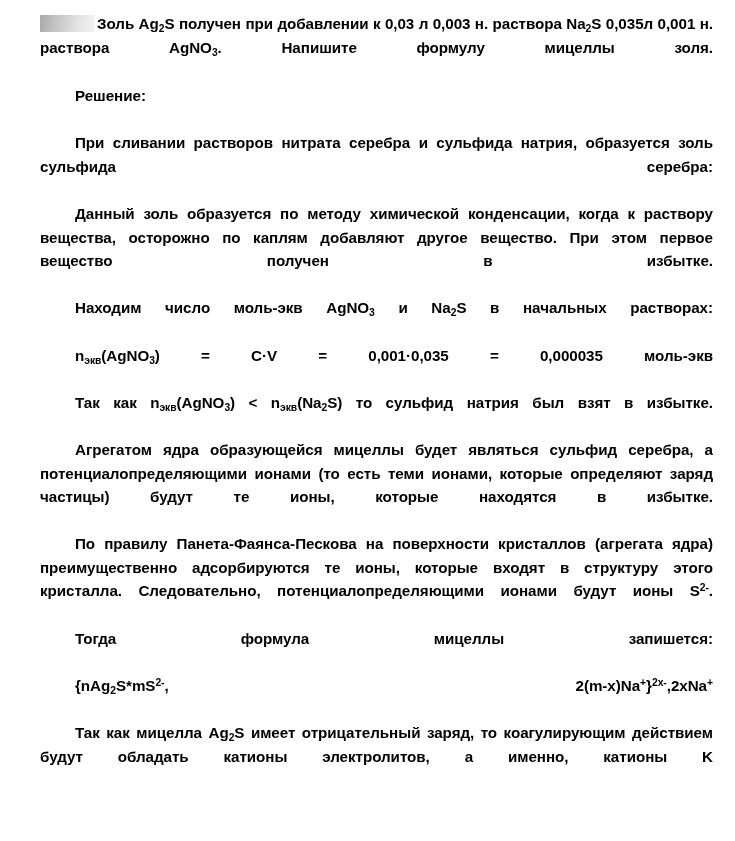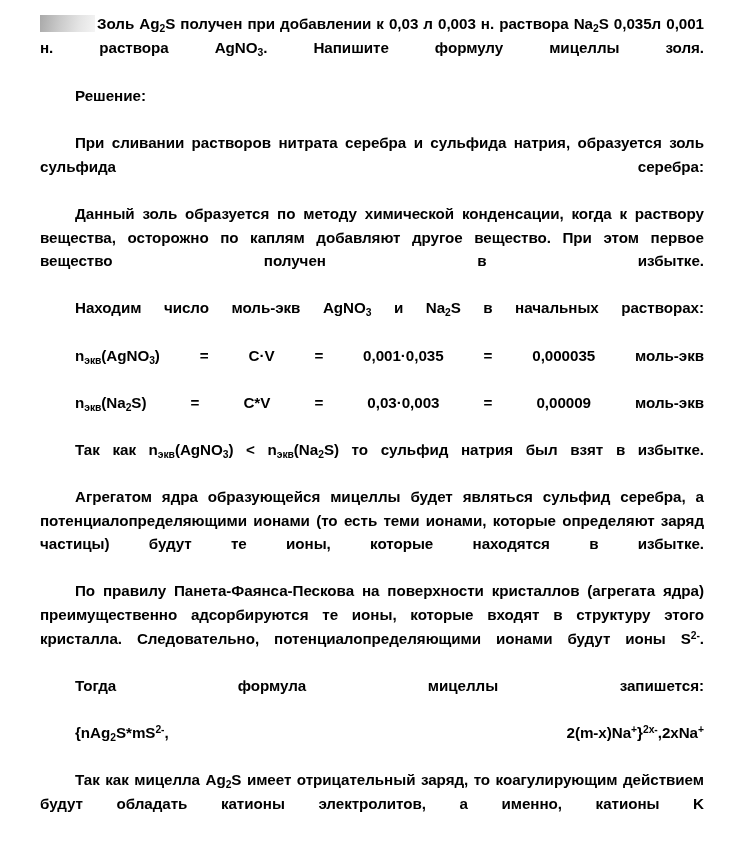--- a/index.html
+++ b/index.html
@@ -13,21 +13,21 @@
     font-family: "Liberation Sans", sans-serif;
     color: #000000;
     overflow: hidden;
   }
   .page {
     position: relative;
     width: 735px;
     height: 841px;
     background: #ffffff;
     box-sizing: border-box;
-    padding: 12px 31px 0 40px;
+    padding: 12px 22px 0 40px;
   }
   .title {
     font-size: 15.2px;
     font-weight: bold;
     line-height: 24px;
     text-align: justify;
     text-justify: inter-word;
     margin: 0 0 0 0;
     letter-spacing: -0.05px;
   }
@@ -74,21 +74,20 @@
 
   <p class="para indent">При сливании растворов нитрата серебра и сульфида натрия, образуется золь сульфида серебра:</p>
 
 
   <p class="para indent">Данный золь образуется по методу химической конденсации, когда к раствору вещества, осторожно по каплям добавляют другое вещество. При этом первое вещество получен в избытке.</p>
 
   <p class="para indent"><span>Находим число моль-экв AgNO</span><sub>3</sub><span> и Na</span><sub>2</sub><span>S в начальных растворах:</span></p>
 
   <p class="para formula"><span>n</span><sub>экв</sub><span>(AgNO</span><sub>3</sub><span>) = C·V = 0,001·0,035 = 0,000035 моль-экв</span></p>
 
-  <p class="para formula"><span>n</span><sub>экв</sub><span>(Na</span><sub>2</sub><span>S) = C*V = 0,03·0,003 = 0,00009 моль-экв</span></p>
 
   <p class="para formula"><span>Так как n</span><sub>экв</sub><span>(AgNO</span><sub>3</sub><span>) &lt; n</span><sub>экв</sub><span>(Na</span><sub>2</sub><span>S) то сульфид натрия был взят в избытке.</span></p>
 
   <p class="para indent">Агрегатом ядра образующейся мицеллы будет являться сульфид серебра, а потенциалопределяющими ионами (то есть теми ионами, которые определяют заряд частицы) будут те ионы, которые находятся в избытке.</p>
 
   <p class="para indent"><span>По правилу Панета-Фаянса-Пескова на поверхности кристаллов (агрегата ядра) преимущественно адсорбируются те ионы, которые входят в структуру этого кристалла. Следовательно, потенциалопределяющими ионами будут ионы S</span><sup>2-</sup><span>.</span></p>
 
   <p class="para indent">Тогда формула мицеллы запишется:</p>
 
   <p class="para formula"><span>{nAg</span><sub>2</sub><span>S*mS</span><sup>2-</sup><span>, 2(m-x)Na</span><sup>+</sup><span>}</span><sup>2x-</sup><span>,2xNa</span><sup>+</sup></p>

